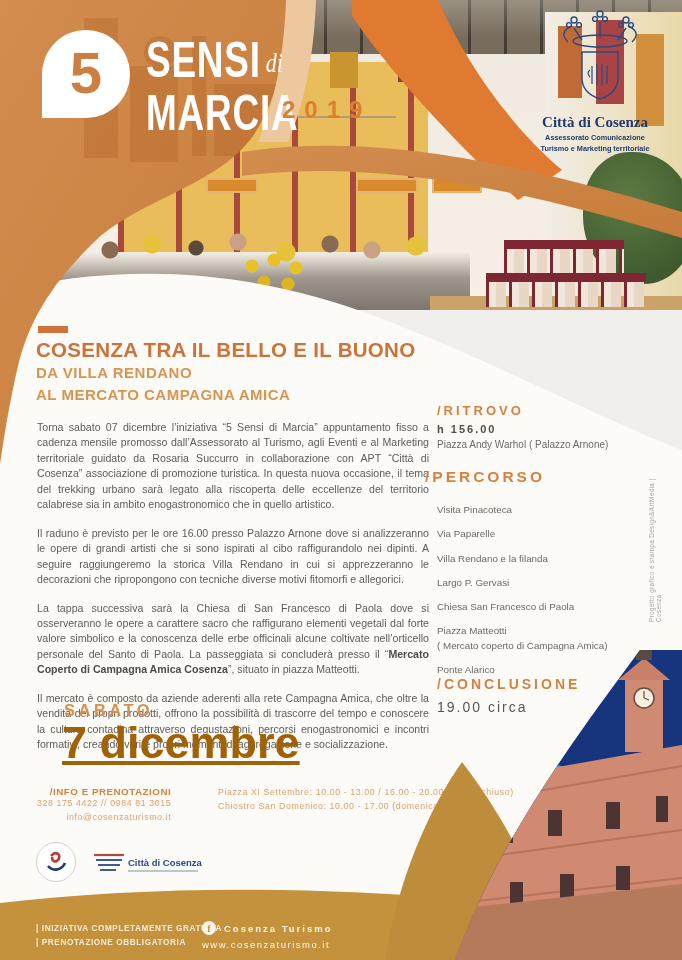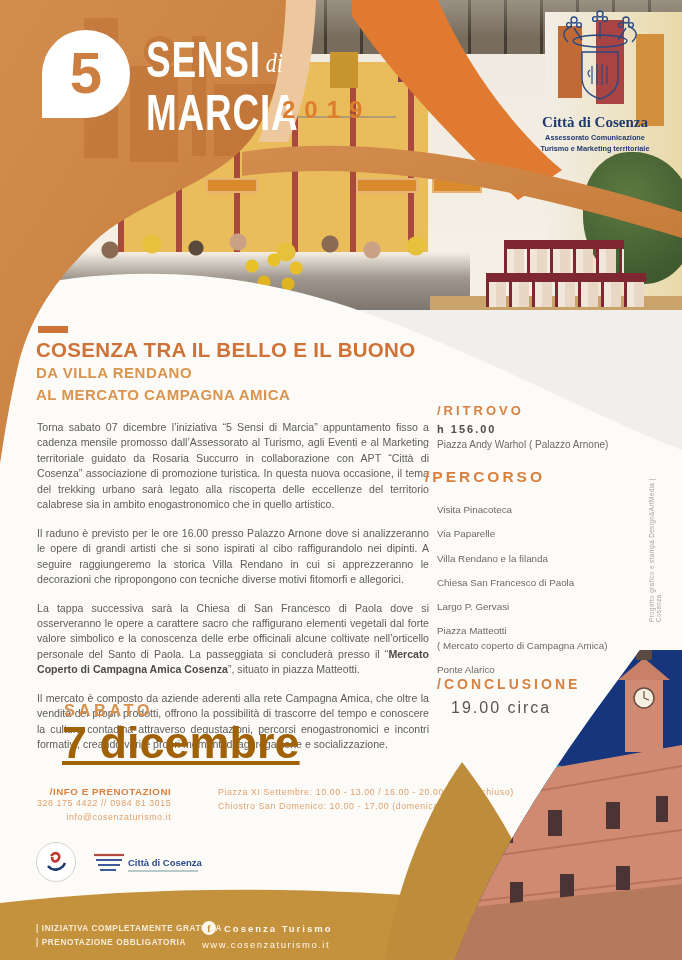--- a/index.html
+++ b/index.html
@@ -84,21 +84,21 @@
   .paras p{margin:0 0 13px;font-size:10.6px;line-height:1.46;color:#5d5c58;text-align:justify;}
   .paras b{color:#4d4c48;}
   .col-label{font-weight:bold;color:#d8813f;letter-spacing:3px;}
   .ritrovo-label{left:437px;top:403px;font-size:13px;}
   .ritrovo-time{left:437px;top:423px;font-size:11px;font-weight:bold;letter-spacing:2px;color:#4f4e4a;}
   .ritrovo-place{left:437px;top:439px;font-size:10px;color:#6b6a65;}
   .percorso-label{left:425px;top:468px;font-size:15.5px;}
   .stops{left:437px;top:503px;width:225px;}
   .stops div{font-size:9.8px;color:#6b6a65;margin-bottom:9.6px;line-height:1.5;white-space:pre-line;}
   .concl-label{left:437px;top:676px;font-size:14px;}
-  .concl-time{left:437px;top:699px;font-size:16px;letter-spacing:2px;color:#575650;margin-left:14px;}
+  .concl-time{left:437px;top:699px;font-size:14px;letter-spacing:2px;color:#575650;}
   .credit{left:648px;top:452px;height:170px;font-size:6.3px;color:#a5a29c;
           writing-mode:vertical-rl;transform:rotate(180deg);letter-spacing:.4px;}
   .sabato{left:64px;top:701px;font-size:16.5px;font-weight:600;letter-spacing:3.5px;color:#d6914f;}
   .bigdate{left:62px;top:717px;font-size:45px;font-weight:bold;color:#a16207;text-decoration:underline;}
   .info-label{font-size:9.8px;font-weight:bold;color:#d8813f;letter-spacing:.5px;}
   .info-line{font-size:8.8px;color:#dfa06b;letter-spacing:.6px;line-height:1.55;}
   .info-col1{left:37px;top:786px;text-align:right;} .info-col2{left:218px;top:786px;}
   .partner-circle{left:36px;top:842px;width:38px;height:38px;border-radius:50%;background:#fff;
                   border:1px solid #d4d2cd;display:flex;align-items:center;justify-content:center;}
   .cdc-logo{left:92px;top:852px;}
@@ -214,22 +214,22 @@
 
   <div class="abs col-label ritrovo-label content">/RITROVO</div>
   <div class="abs ritrovo-time content">h 156.00</div>
   <div class="abs ritrovo-place content">Piazza Andy Warhol ( Palazzo Arnone)</div>
 
   <div class="abs col-label percorso-label content">/PERCORSO</div>
   <div class="abs stops content">
     <div>Visita Pinacoteca</div>
     <div>Via Paparelle</div>
     <div>Villa Rendano e la filanda</div>
+    <div>Largo P. Gervasi</div>
     <div>Chiesa San Francesco di Paola</div>
-    <div>Largo P. Gervasi</div>
     <div>Piazza Matteotti
 ( Mercato coperto di Campagna Amica)</div>
     <div>Ponte Alarico</div>
   </div>
 
   <div class="abs col-label concl-label content">/CONCLUSIONE</div>
   <div class="abs concl-time content">19.00 circa</div>
 
   <div class="abs credit content">Progetto grafico e stampa Design&amp;ArtMedia | Cosenza</div>
 

